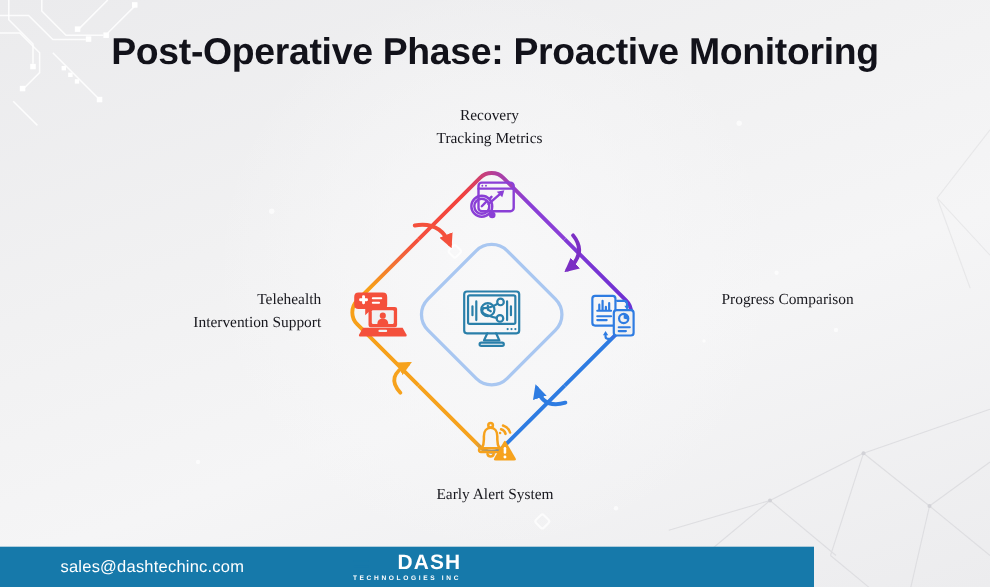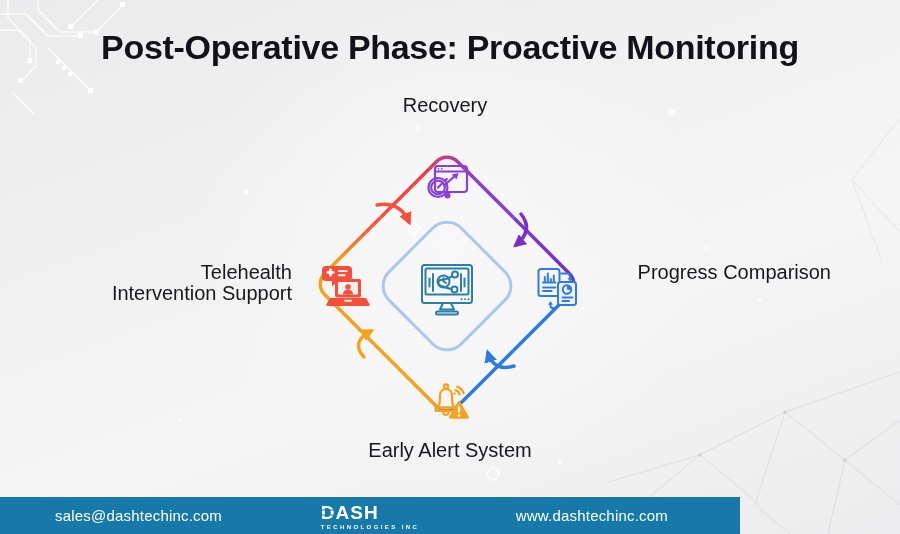--- a/index.html
+++ b/index.html
@@ -9,36 +9,36 @@
     background-image:
       radial-gradient(circle at 50% 46%, #f8f8f9 0%, rgba(248,248,249,0) 48%),
       linear-gradient(160deg,#ebebed 0%,#f1f1f2 35%,#f5f5f6 60%,#ececee 100%);
   }
   .bg,.diagram{position:absolute;left:0;top:0;}
   .title{
     position:absolute;top:28px;left:0;width:100%;margin:0;
     text-align:center;font-size:34px;font-weight:700;letter-spacing:-0.3px;
     color:#12121a;
   }
-  .node-label{position:absolute;color:#17171d;font-size:20px;line-height:21px;font-weight:400;}
+  .node-label{position:absolute;color:#17171d;font-size:14px;line-height:21px;font-weight:400;font-family:Liberation Serif, serif;}
   .node-label span{display:block;}
   .nl-top{top:95px;left:325px;width:240px;text-align:center;}
   .nl-left{top:262px;right:608px;width:230px;text-align:right;}
-  .nl-right{top:262px;left:601px;width:230px;text-align:right;}
+  .nl-right{top:262px;left:601px;width:230px;text-align:center;}
   .nl-bottom{top:440px;left:330px;width:240px;text-align:center;}
   .icon{position:absolute;}
   .footer{
     position:absolute;left:0;bottom:0;width:740px;height:37px;background:#1679aa;
     display:flex;align-items:center;justify-content:space-between;
     box-sizing:border-box;padding:0 72px 0 55px;color:#ffffff;
   }
   .f-text{font-size:15px;font-weight:500;letter-spacing:0.2px;}
   .f-logo{
     position:absolute;left:50%;top:50%;transform:translate(-50%,-50%);
-    text-align:left;line-height:1;
+    text-align:right;line-height:1;
   }
   .logo-main{display:block;font-size:19px;font-weight:800;letter-spacing:1px;color:#fff;}
   .logo-sub{display:block;font-size:6px;font-weight:600;letter-spacing:2.4px;color:#fff;margin-top:2px;white-space:nowrap;}
   .slat{position:absolute;left:1px;width:13px;height:1.6px;background:#1679aa;}
   .s1{top:7px;} .s2{top:12px;}
 </style>
 </head>
 <body>
 
 <div class="stage">
@@ -238,36 +238,36 @@
       <circle cx="39.5" cy="28.5" r="3"></circle>
       <path d="M37.2,15.2 Q30,19.5 24.5,19 Q21.5,23 26.5,25 Q32,27.3 36.5,28"></path>
     </g>
     <circle cx="46.5" cy="38.2" r="1" fill="#2a7fa9"></circle>
     <circle cx="50" cy="38.2" r="1" fill="#2a7fa9"></circle>
     <circle cx="53.5" cy="38.2" r="1" fill="#2a7fa9"></circle>
   </svg>
 
   <div class="node-label nl-top">
     <span>Recovery</span>
+    <span>Tracking Metrics</span>
   </div>
   <div class="node-label nl-right">
     <span>Progress Comparison</span>
   </div>
   <div class="node-label nl-bottom">
     <span>Early Alert System</span>
   </div>
   <div class="node-label nl-left">
     <span>Telehealth</span>
     <span>Intervention Support</span>
   </div>
 
   <div class="footer">
     <span class="f-text">sales@dashtechinc.com</span>
     <div class="f-logo">
       <span class="logo-main">DASH</span>
       <i class="slat s1"></i>
       <i class="slat s2"></i>
       <span class="logo-sub">TECHNOLOGIES INC</span>
     </div>
-    <span class="f-text">www.dashtechinc.com</span>
   </div>
 
 </div>
 
 </body></html>

